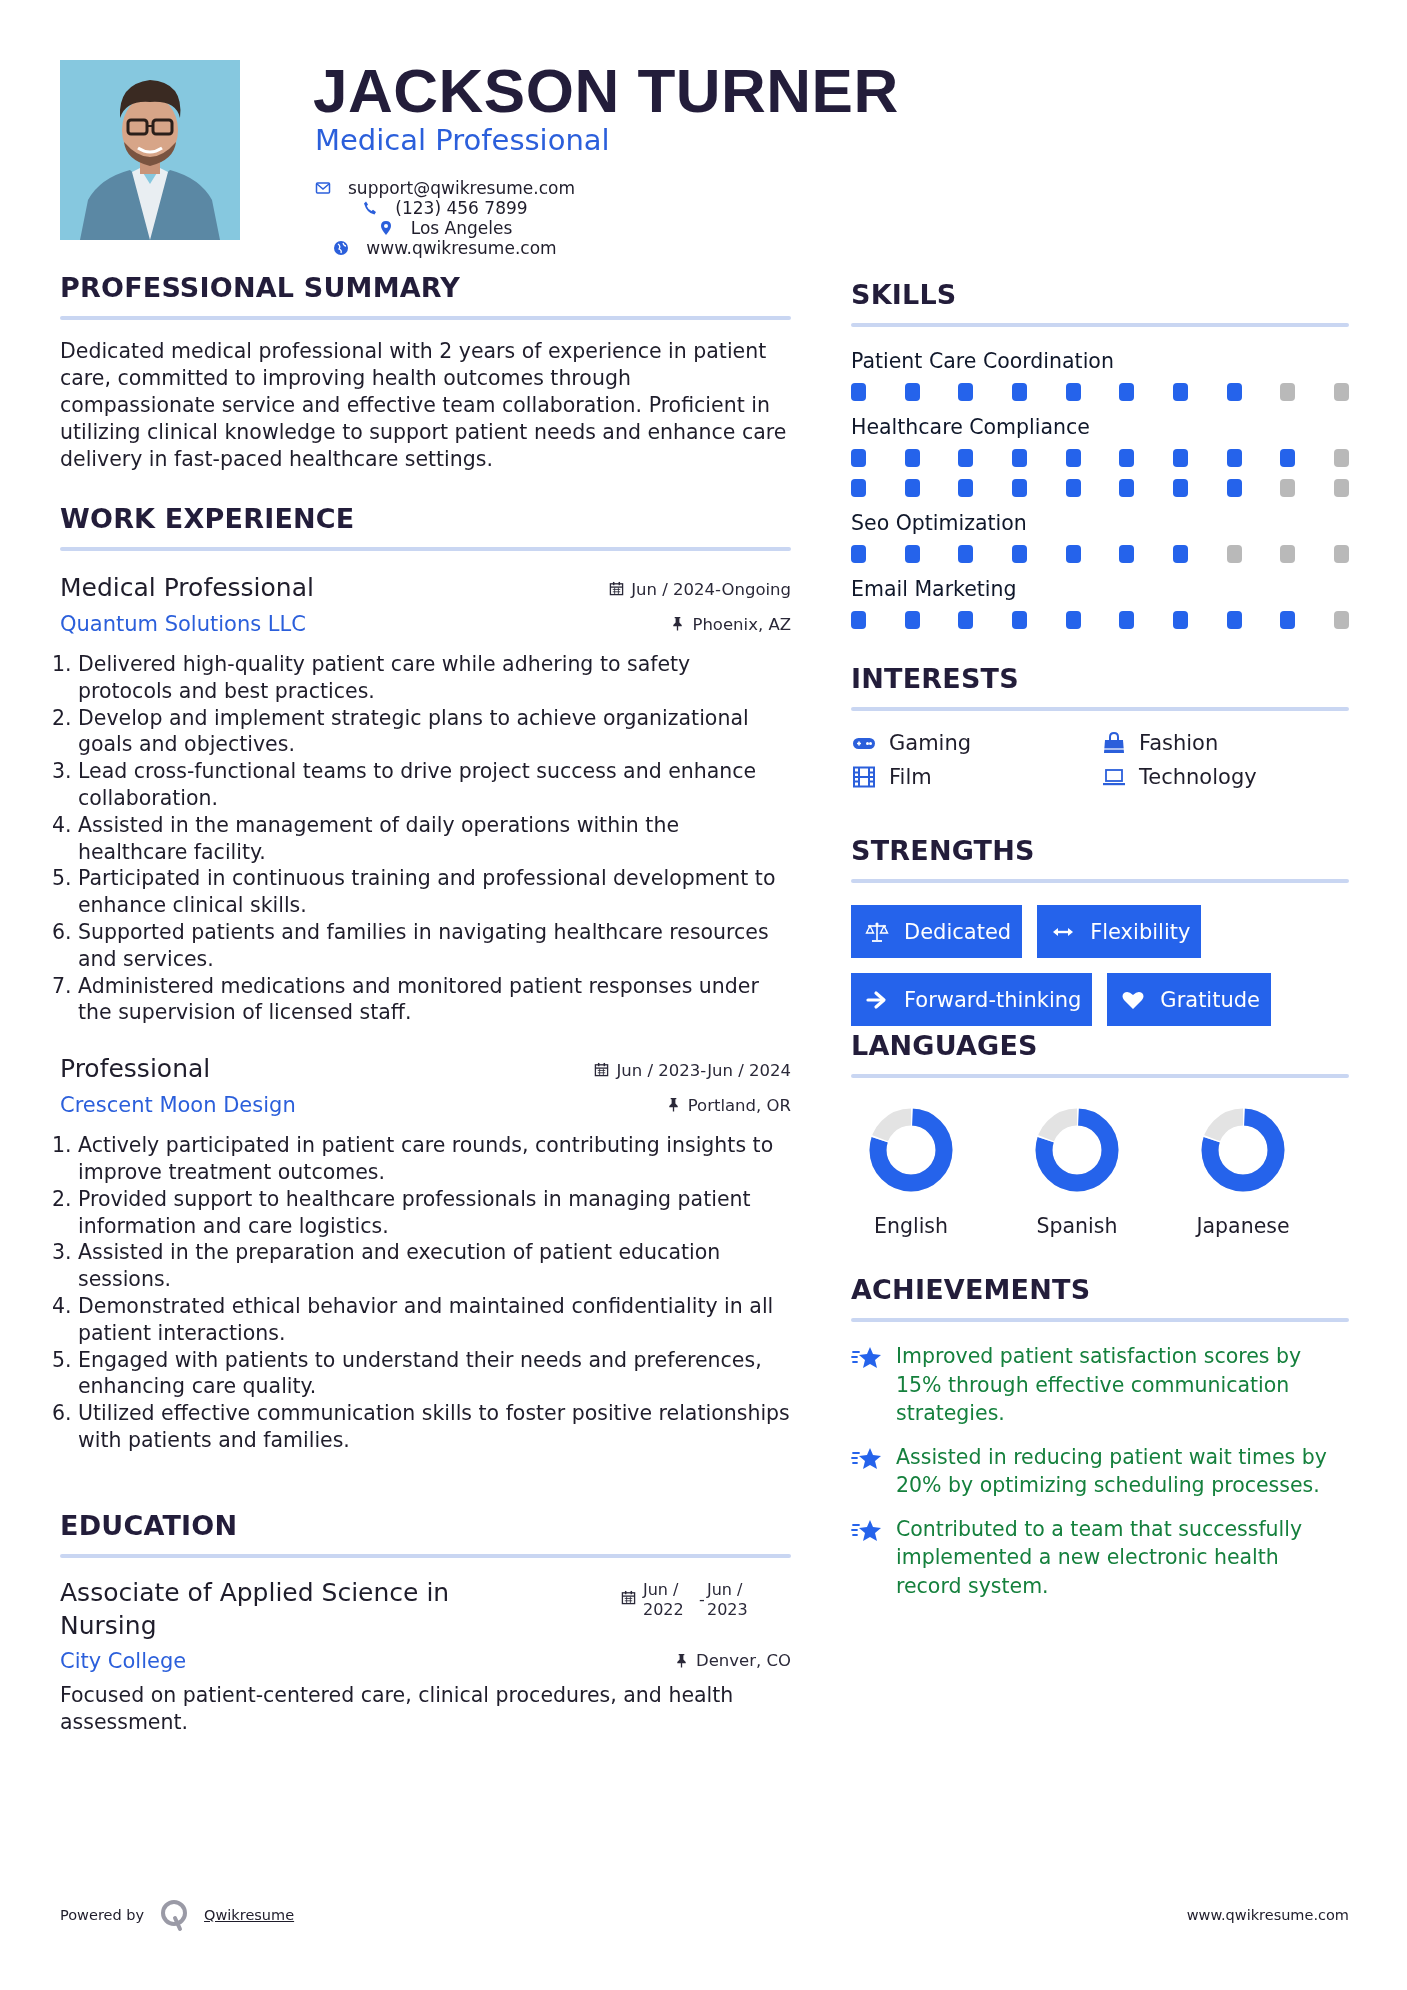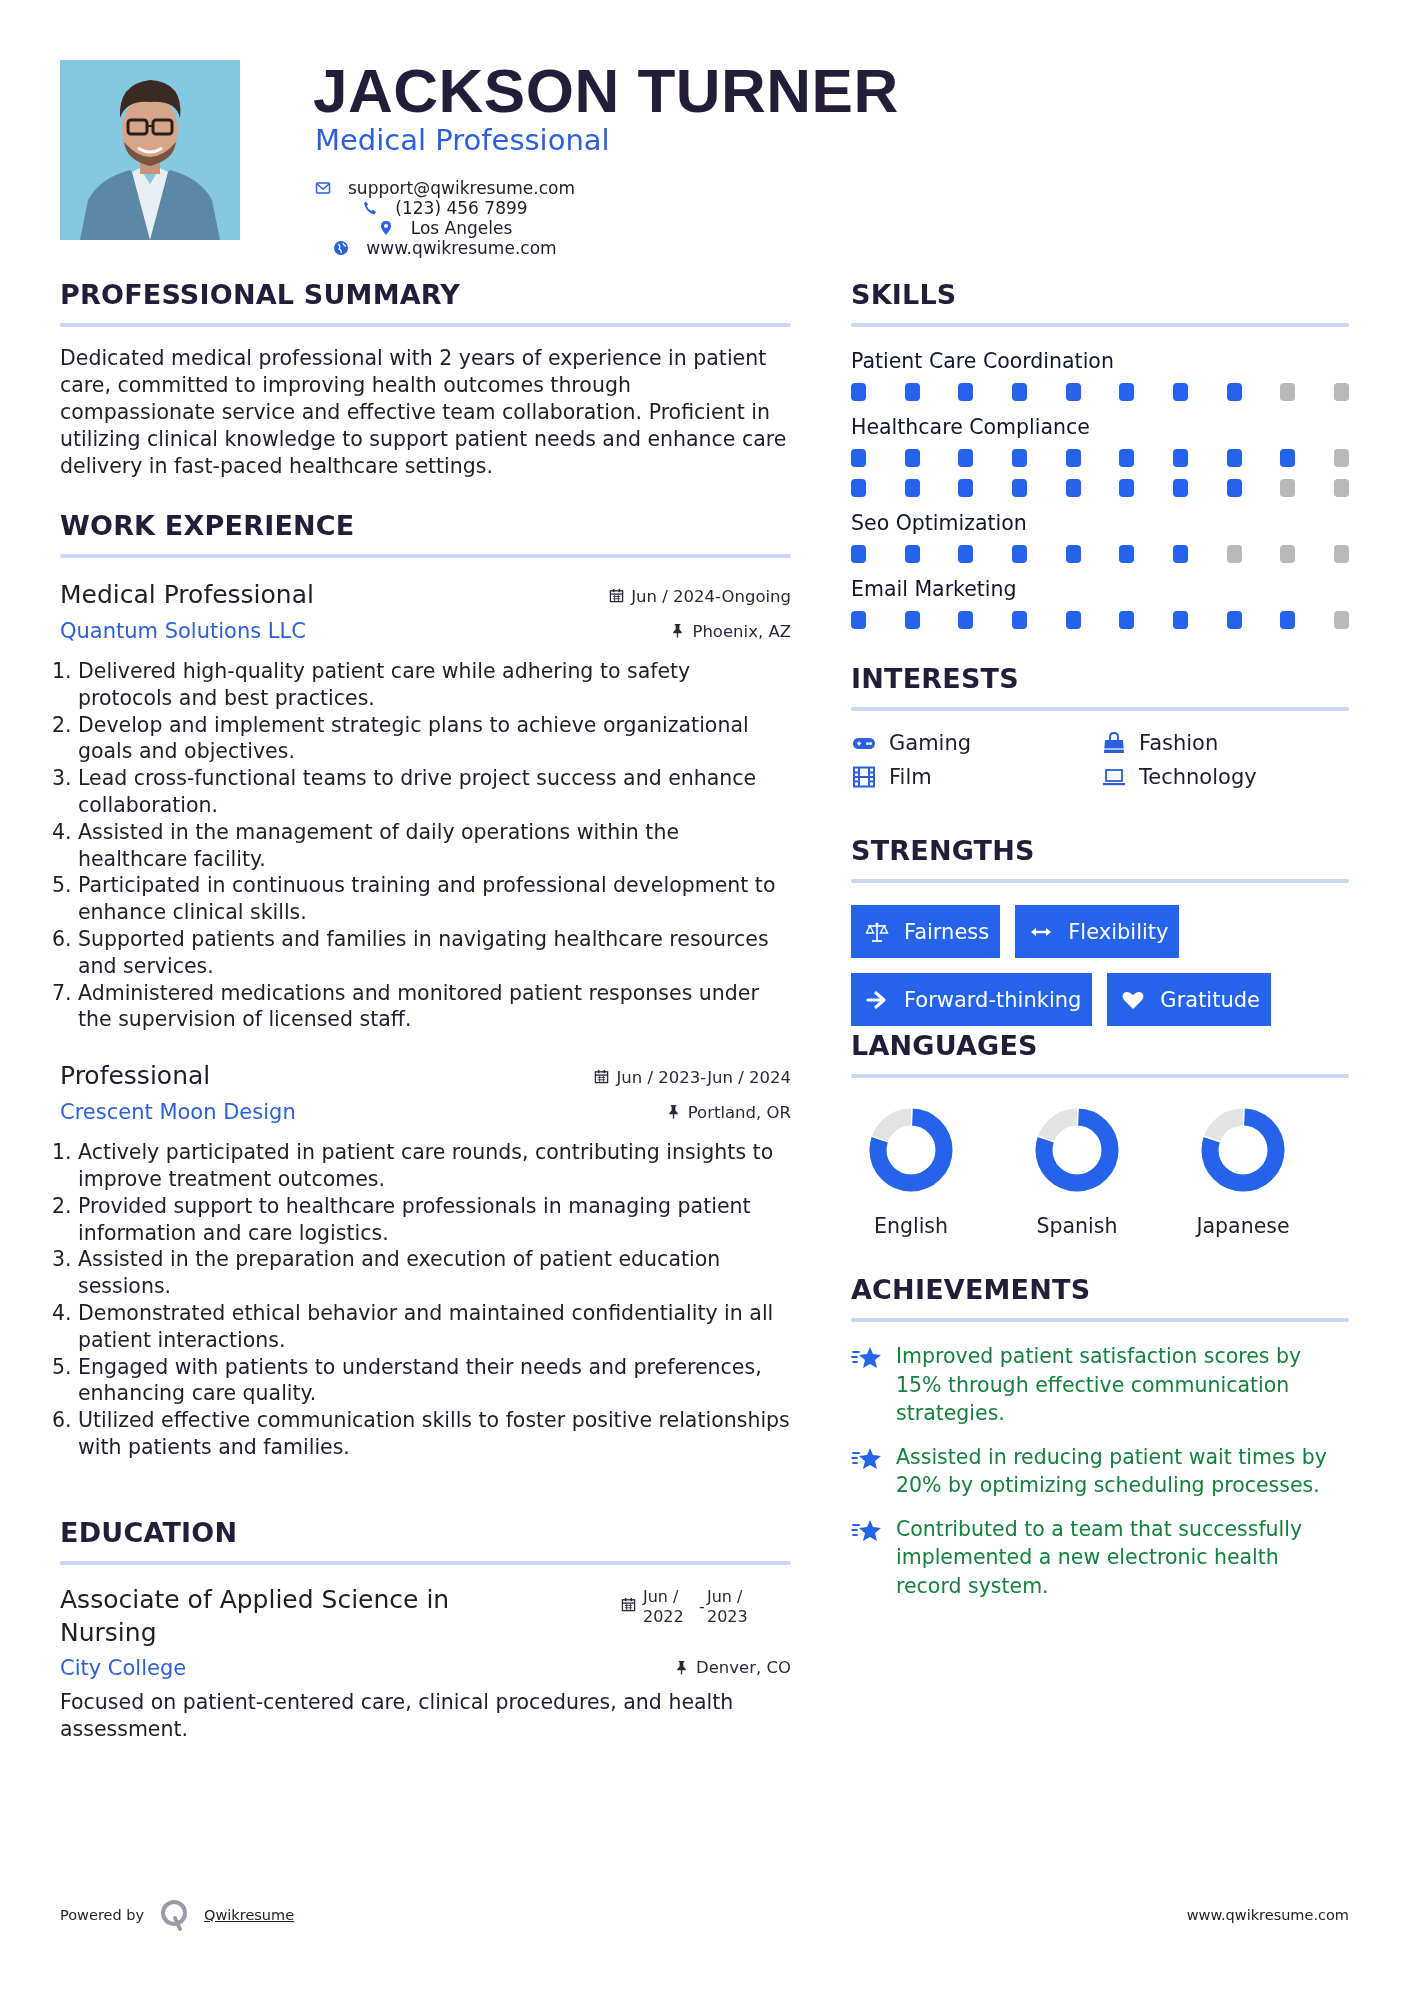--- a/index.html
+++ b/index.html
@@ -9,21 +9,21 @@
   .photo { position: absolute; left: 60px; top: 60px; width: 180px; height: 180px; background: #86c8df; overflow: hidden; }
   .photo svg { width: 180px; height: 180px; display: block; }
 
   .name { position: absolute; left: 313px; top: 56px; font-family: "Liberation Sans", sans-serif; font-weight: 700; font-size: 62px; letter-spacing: 0.5px; color: #231d3a; line-height: 70px; white-space: nowrap; }
   .role { position: absolute; left: 315px; top: 122px; font-family: "DejaVu Sans", sans-serif; font-size: 29px; color: #2b5fdb; line-height: 36px; }
   .contacts { position: absolute; left: 314px; top: 178px; display: flex; align-items: center; height: 28px; font-size: 17px; color: #1f1d2b; white-space: nowrap; flex-direction: column; }
   .contacts .c-item { display: flex; align-items: center; margin-right: 18px; }
   .contacts .c-icon { width: 18px; height: 18px; margin-right: 16px; display: inline-flex; align-items: center; justify-content: center; color: #2b5fdb; }
   .contacts .c-icon svg { width: 16px; height: 16px; }
 
-  .col-left { position: absolute; left: 60px; top: 275px; width: 731px; }
+  .col-left { position: absolute; left: 60px; top: 268px; width: 731px; }
   .col-right { position: absolute; left: 851px; top: 275px; width: 498px; }
 
   .sec-title { font-family: "DejaVu Sans", sans-serif; font-weight: 700; font-size: 27px; color: #231d3a; line-height: 40px; letter-spacing: 0.2px; }
   .sec-rule { height: 4px; background: #c9d6f2; margin-top: 8px; border-radius: 2px; }
 
   .summary { margin-top: 18px; font-size: 20.5px; line-height: 27px; color: #1f1d2b; }
 
   .job { margin-top: 20px; }
   .job-head { display: flex; justify-content: space-between; align-items: baseline; }
   .job-title { font-size: 25px; color: #1f1d2b; line-height: 34px; }
@@ -403,21 +403,21 @@
         <span class="b-icon">
           <svg viewBox="0 0 24 22">
               <line x1="12" y1="2" x2="12" y2="19" stroke="#fff" stroke-width="1.6"></line>
               <line x1="3" y1="5" x2="21" y2="5" stroke="#fff" stroke-width="1.6"></line>
               <path d="M5 5 L1.5 12 H8.5 Z" fill="none" stroke="#fff" stroke-width="1.4"></path>
               <path d="M19 5 L15.5 12 H22.5 Z" fill="none" stroke="#fff" stroke-width="1.4"></path>
               <line x1="7" y1="20" x2="17" y2="20" stroke="#fff" stroke-width="1.8"></line>
               <circle cx="12" cy="3" r="1.6" fill="#fff"></circle>
             </svg>
         </span>
-        <span>Fairness</span>
+        <span>Dedicated</span>
       </div>
       <div class="badge">
         <span class="b-icon">
           <svg viewBox="0 0 24 22">
               <line x1="4" y1="11" x2="20" y2="11" stroke="#fff" stroke-width="2.4"></line>
               <path d="M2 11 L7 7 V15 Z" fill="#fff"></path>
               <path d="M22 11 L17 7 V15 Z" fill="#fff"></path>
             </svg>
         </span>
         <span>Flexibility</span>

